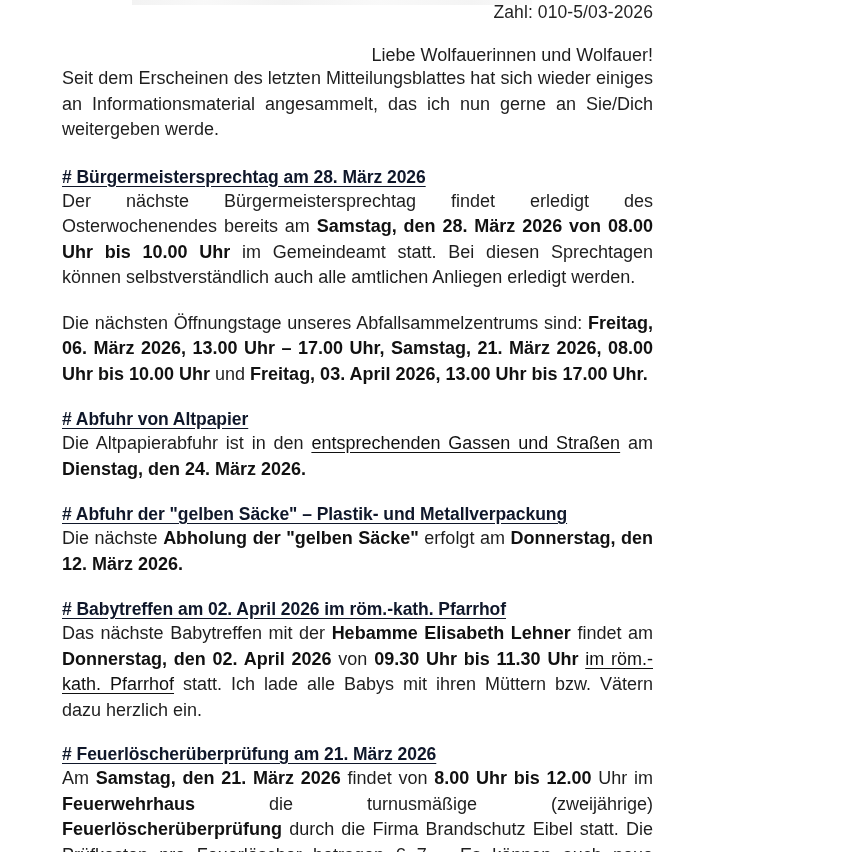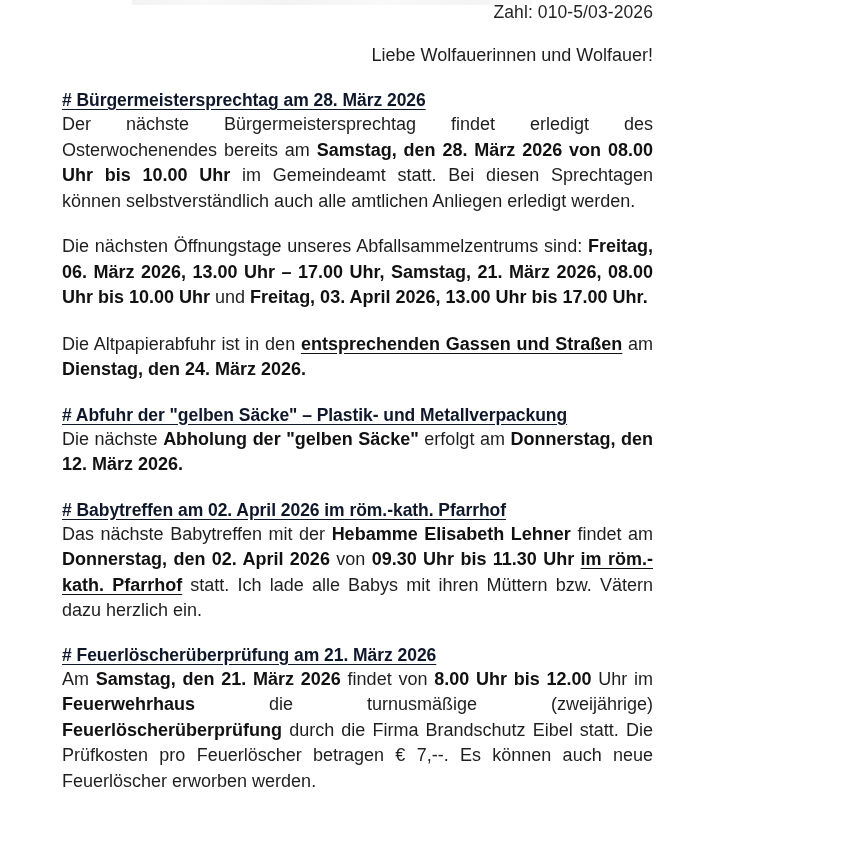--- a/index.html
+++ b/index.html
@@ -89,21 +89,21 @@
     display: inline-block;
     color: #0f172a;
     letter-spacing: -0.05px;
   }
   .section-body {
     margin-top: 1px;
   }
 
   b, strong { font-weight: bold; color: #111111; }
   u.bu {
-    font-weight: bold;
+    font-weight: normal;
     text-decoration: underline;
     text-underline-offset: 2.5px;
     text-decoration-thickness: from-font;
     color: #111111;
   }
 
   
   #sec-buergermeister { margin-top: 23px; }
   #sec-abfall         { margin-top: 20px; }
   #sec-altpapier      { margin-top: 21px; }
@@ -116,31 +116,33 @@
 <body>
 
 <div class="scan-top-cut"></div>
 
 <div class="page">
 
   <div class="refline">Zahl: 010-5/03-2026</div>
 
   <div class="salutation">Liebe Wolfauerinnen und Wolfauer!</div>
 
+  <p class="body intro">Seit dem Erscheinen des letzten Mitteilungsblattes hat sich wieder einiges an Informationsmaterial angesammelt, das ich nun gerne an Sie/Dich weitergeben werde.</p>
 
   <div class="section" id="sec-buergermeister">
     <div class="section-heading"># Bürgermeistersprechtag am 28. März 2026</div>
     <p class="body section-body"><span>Der nächste Bürgermeistersprechtag findet erledigt des Osterwochenendes bereits am </span><b>Samstag, den 28. März 2026 von 08.00 Uhr bis 10.00 Uhr</b><span> im Gemeindeamt statt. Bei diesen Sprechtagen können selbstverständlich auch alle amtlichen Anliegen erledigt werden.</span></p>
   </div>
 
   <div class="section" id="sec-abfall">
     <p class="body section-body"><span>Die nächsten Öffnungstage unseres Abfallsammelzentrums sind: </span><b>Freitag, 06. März 2026, 13.00 Uhr – 17.00 Uhr, Samstag, 21. März 2026, 08.00 Uhr bis 10.00 Uhr</b><span> und </span><b>Freitag, 03. April 2026, 13.00 Uhr bis 17.00 Uhr.</b></p>
   </div>
 
   <div class="section" id="sec-altpapier">
+    <div class="section-heading"># Abfuhr von Altpapier</div>
     <p class="body section-body"><span>Die Altpapierabfuhr ist in den </span><u class="bu">entsprechenden Gassen und Straßen</u><span> am </span><b>Dienstag, den 24. März 2026.</b></p>
   </div>
 
   <div class="section" id="sec-restmuell">
   </div>
 
   <div class="section" id="sec-gelbe-saecke">
     <div class="section-heading"># Abfuhr der "gelben Säcke" – Plastik- und Metallverpackung</div>
     <p class="body section-body"><span>Die nächste </span><b>Abholung der "gelben Säcke"</b><span> erfolgt am </span><b>Donnerstag, den 12. März 2026.</b></p>
   </div>

